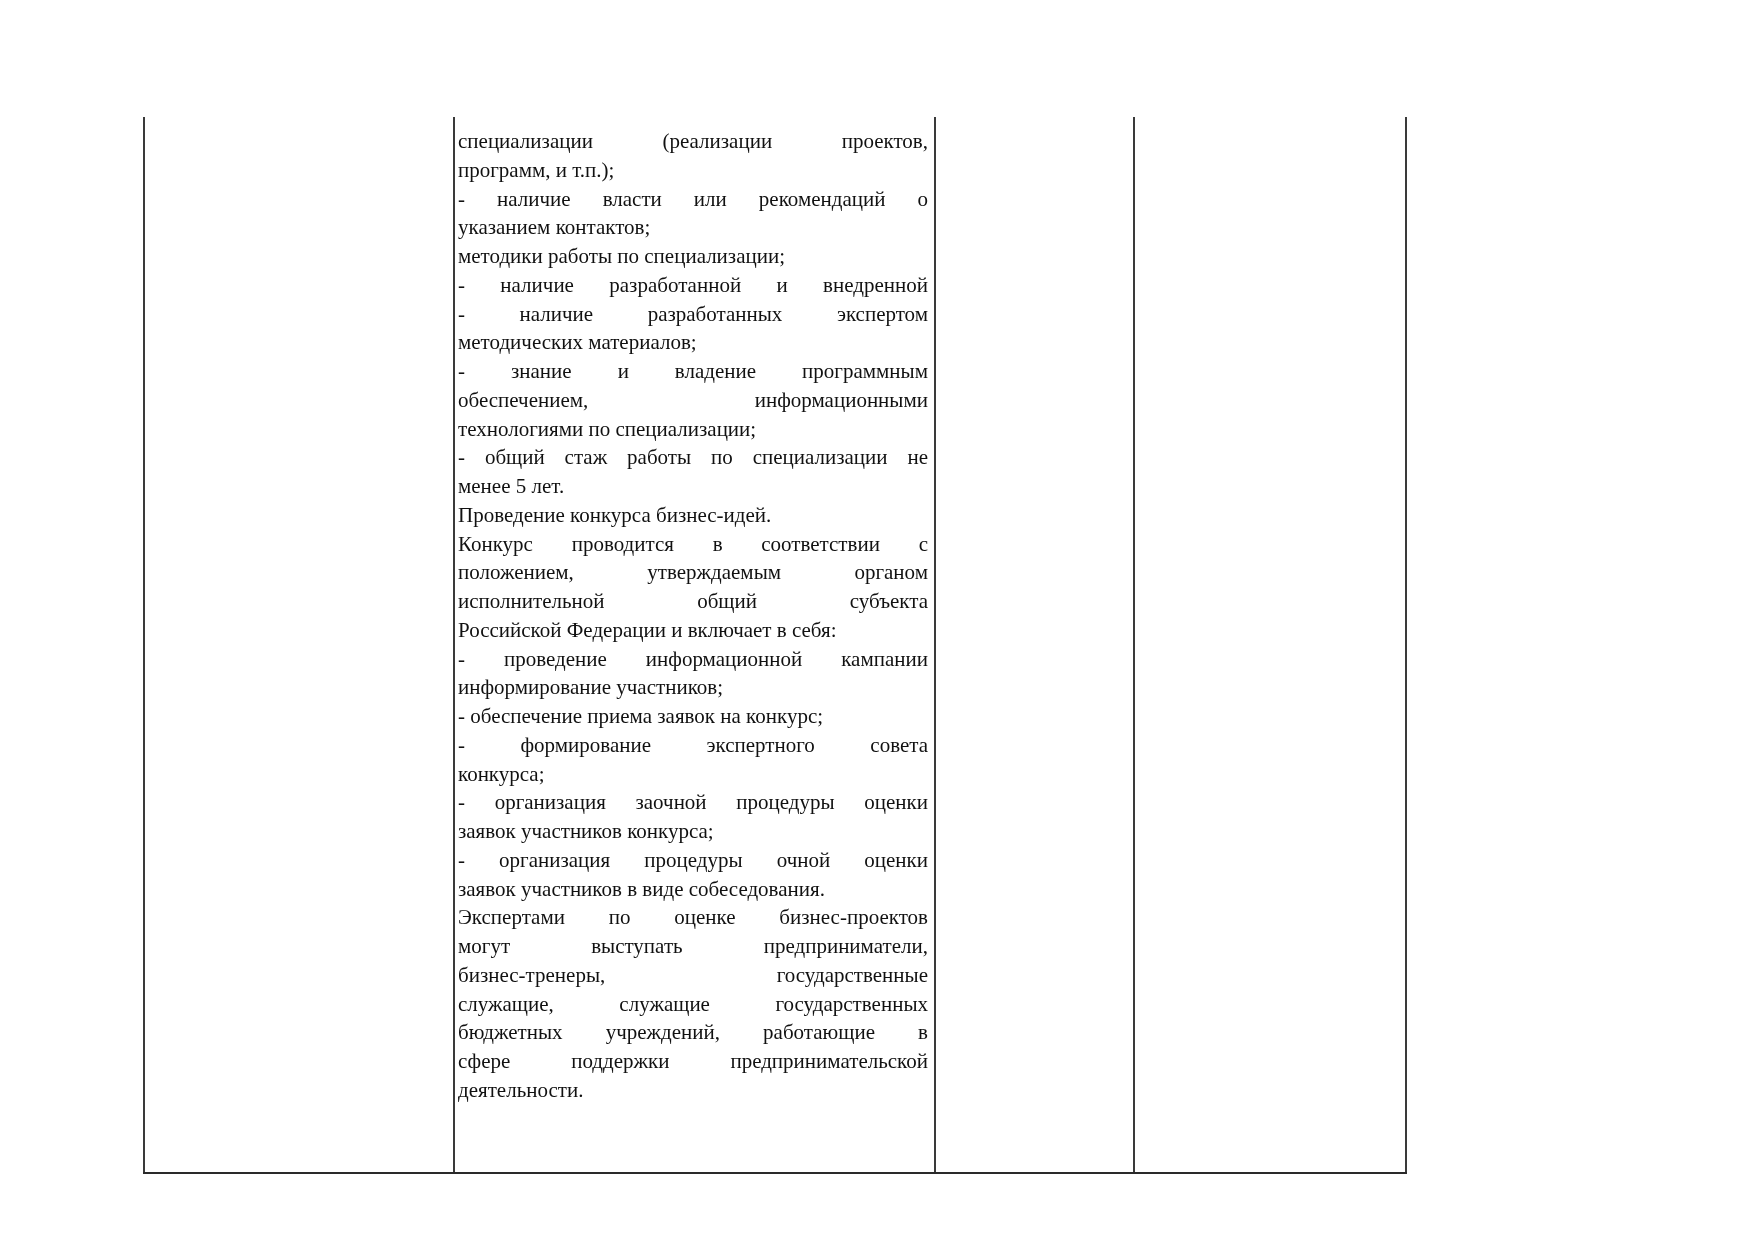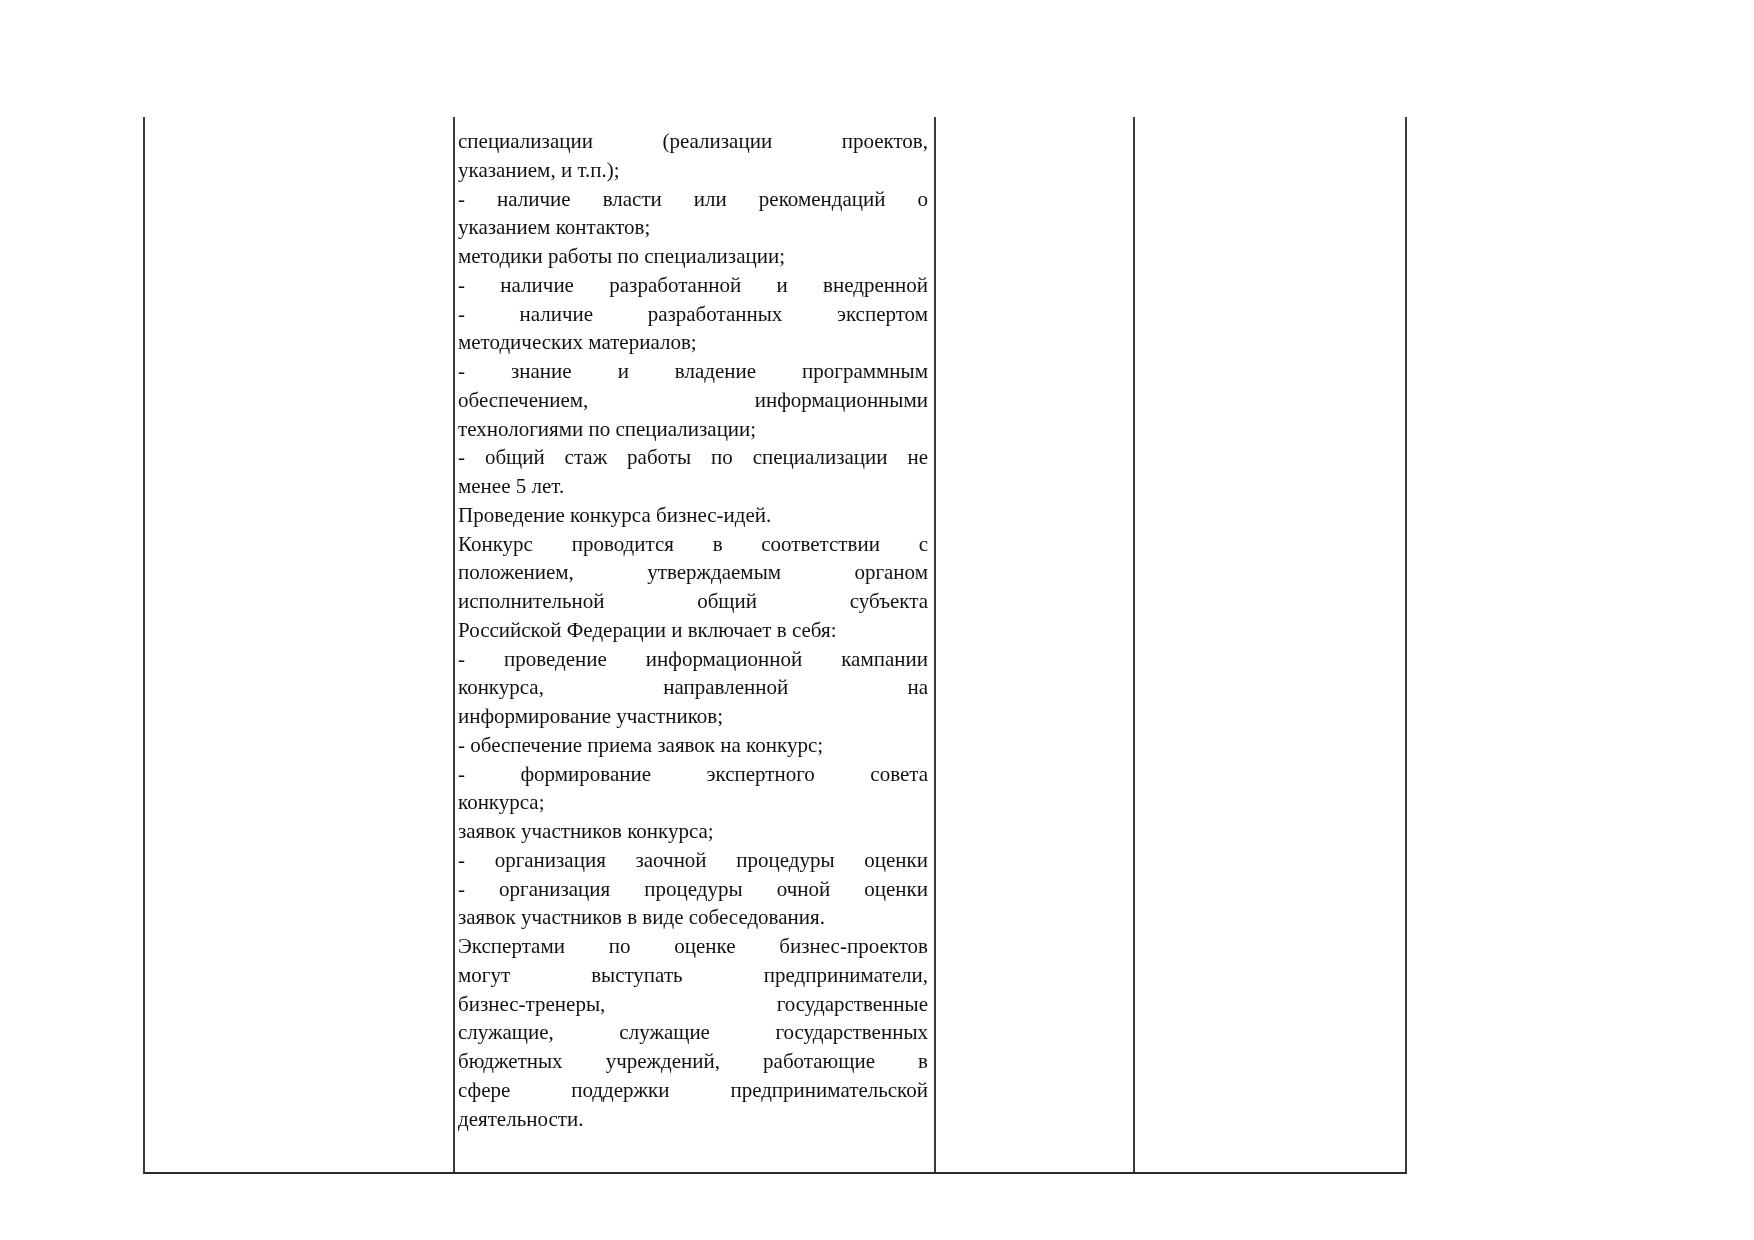--- a/index.html
+++ b/index.html
@@ -76,45 +76,44 @@
     <div class="vline" style="left:310px;"></div>
     <div class="vline" style="left:791px;"></div>
     <div class="vline" style="left:990px;"></div>
     <div class="vline" style="left:1262px;"></div>
     <div class="hline-bottom"></div>
 
     <div class="cell" style="left:2px; width:308px;"></div>
 
     <div class="cell-text" id="col2">
         <span class="line">специализации (реализации проектов,</span>
-        <span class="line last">указанием, и т.п.);</span>
+        <span class="line last">программ, и т.п.);</span>
         <span class="line">- наличие власти или рекомендаций о</span>
         <span class="line last">указанием контактов;</span>
         <span class="line last">методики работы по специализации;</span>
         <span class="line">- наличие разработанной и внедренной</span>
         <span class="line">- наличие разработанных экспертом</span>
         <span class="line last">методических материалов;</span>
         <span class="line">- знание и владение программным</span>
         <span class="line">обеспечением, информационными</span>
         <span class="line last">технологиями по специализации;</span>
         <span class="line">- общий стаж работы по специализации не</span>
         <span class="line last">менее 5 лет.</span>
         <span class="line last">Проведение конкурса бизнес-идей.</span>
         <span class="line">Конкурс проводится в соответствии с</span>
         <span class="line">положением, утверждаемым органом</span>
         <span class="line">исполнительной общий субъекта</span>
         <span class="line last">Российской Федерации и включает в себя:</span>
         <span class="line">- проведение информационной кампании</span>
-        <span class="line">конкурса, направленной на</span>
         <span class="line last">информирование участников;</span>
         <span class="line last">- обеспечение приема заявок на конкурс;</span>
         <span class="line">- формирование экспертного совета</span>
         <span class="line last">конкурса;</span>
+        <span class="line">- организация заочной процедуры оценки</span>
         <span class="line last">заявок участников конкурса;</span>
-        <span class="line">- организация заочной процедуры оценки</span>
         <span class="line">- организация процедуры очной оценки</span>
         <span class="line last">заявок участников в виде собеседования.</span>
         <span class="line">Экспертами по оценке бизнес-проектов</span>
         <span class="line">могут выступать предприниматели,</span>
         <span class="line">бизнес-тренеры, государственные</span>
         <span class="line">служащие, служащие государственных</span>
         <span class="line">бюджетных учреждений, работающие в</span>
         <span class="line">сфере поддержки предпринимательской</span>
         <span class="line last">деятельности.</span>
       </div>

